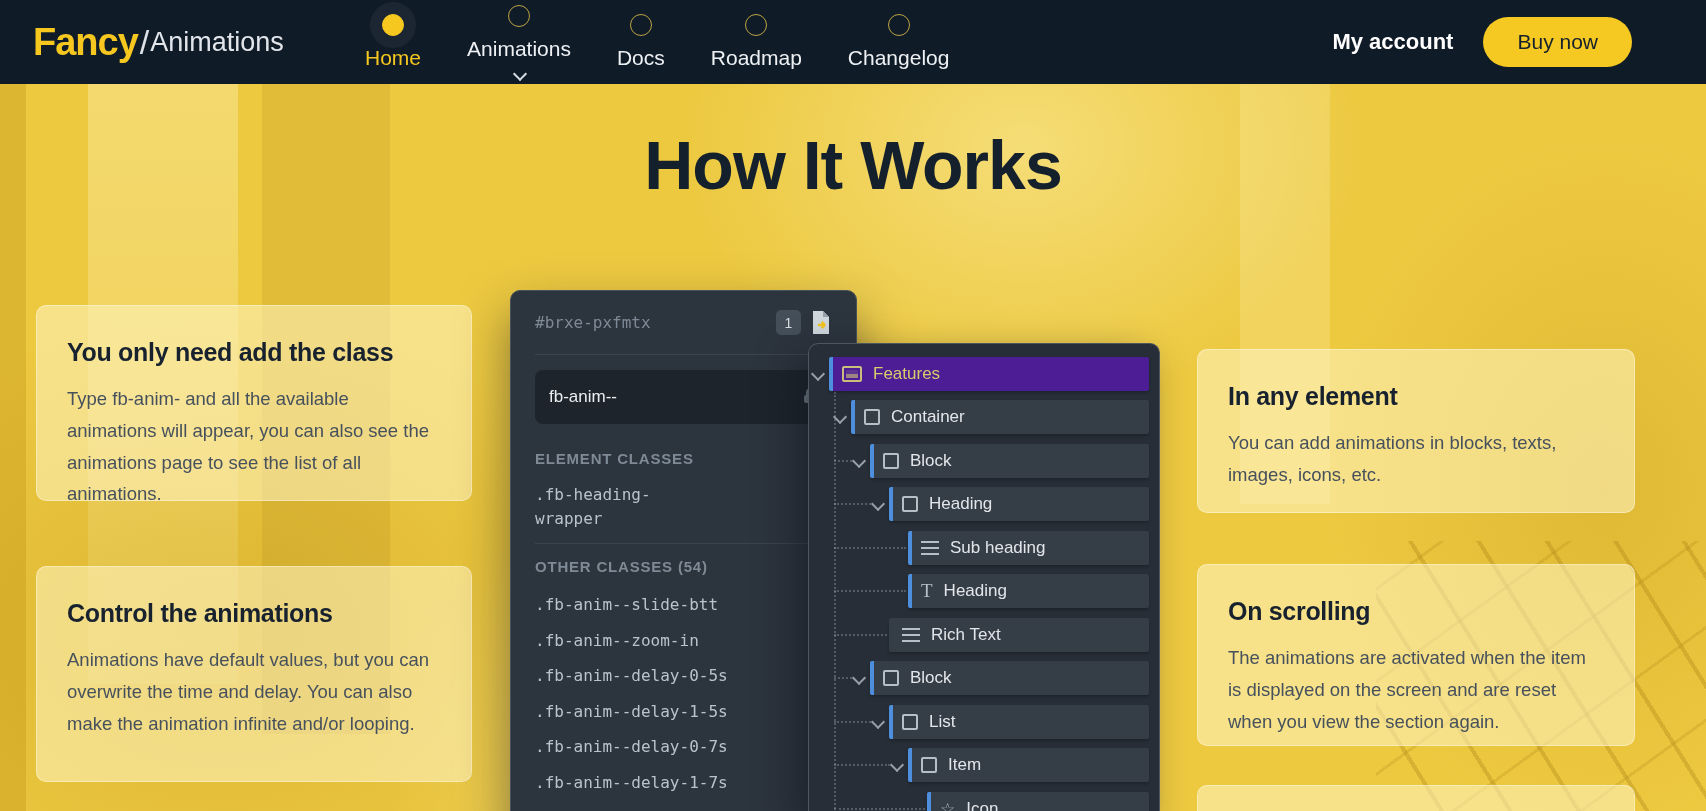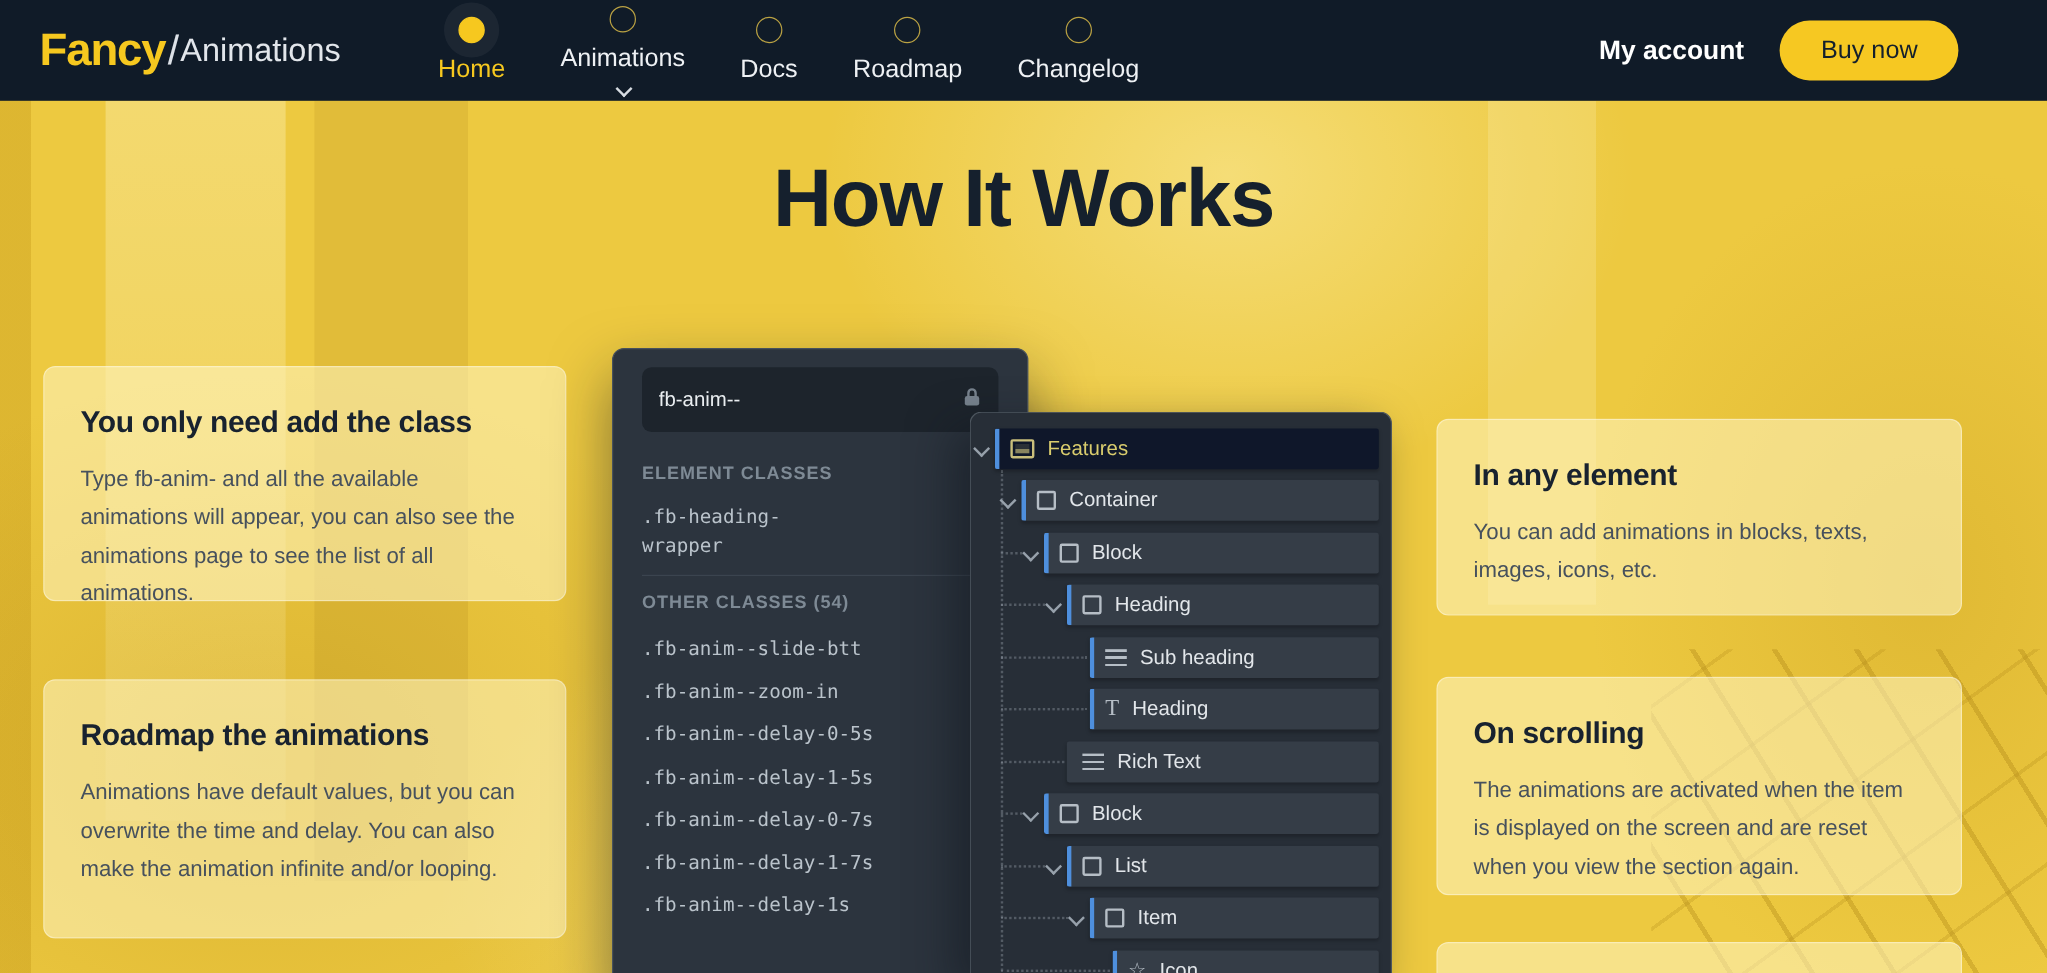--- a/index.html
+++ b/index.html
@@ -82,21 +82,21 @@
                      line-height:35.5px; cursor:pointer; white-space:nowrap; }
 
   
   .structure { position:absolute; left:808px; top:343px; width:352px; height:470px;
                background:#272e37; border:1px solid #4d565f; border-bottom:none;
                border-radius:10px 10px 0 0; z-index:3; box-shadow:-14px 14px 36px rgba(15,21,30,.5); }
   .srow { position:absolute; height:34px; right:10px; background:#353d47; border-left:4px solid #4e8fdd;
           border-radius:2px; display:flex; align-items:center; gap:11px; padding-left:9px;
           box-shadow:0 2px 3px rgba(0,0,0,.22); cursor:pointer; }
   .srow.nobar { border-left:none; padding-left:13px; }
-  .srow.sel { background:#0f172a; }
+  .srow.sel { background:#4c1d95; }
   .slabel { font-size:17px; color:#e2e6ea; }
   .srow.sel .slabel { color:#d9cc6d; }
   .s-chev { position:absolute; width:10px; height:10px; cursor:pointer; }
   .s-chev::before { content:""; position:absolute; width:8px; height:8px; border-left:2px solid #97a1ab;
                     border-bottom:2px solid #97a1ab; transform:rotate(-45deg); }
   .tree-h { position:absolute; height:0; border-top:2px dotted rgba(165,175,185,.35); }
   .tree-v { position:absolute; width:0; border-left:2px dotted rgba(165,175,185,.35); }
   .icon-sq { width:16px; height:16px; border:2px solid #b6bec6; border-radius:2px; flex:none; }
   .icon-sect { width:20px; height:16px; border:2px solid #c9be7b; border-radius:2px; flex:none;
                background:linear-gradient(rgba(201,190,123,.15) 0 4px, rgba(201,190,123,.65) 4px 100%) content-box;
@@ -151,35 +151,48 @@
     </div>
   </header>
 
   <h1 class="hero-title">How It Works</h1>
 
   <section class="card card-l1">
     <h3>You only need add the class</h3>
     <p>Type fb-anim- and all the available animations will appear, you can also see the animations page to see the list of all animations.</p>
   </section>
   <section class="card card-l2">
-    <h3>Roadmap the animations</h3>
+    <h3>Control the animations</h3>
     <p>Animations have default values, but you can overwrite the time and delay. You can also make the animation infinite and/or looping.</p>
   </section>
 
   <section class="card card-r2">
     <h3>On scrolling</h3>
     <p>The animations are activated when the item is displayed on the screen and are reset when you view the section again.</p>
   </section>
   <section class="card card-r1">
     <h3>In any element</h3>
     <p>You can add animations in blocks, texts, images, icons, etc.</p>
   </section>
   <section class="card card-r3"></section>
 
   <div class="builder">
+    <div class="b-header">
+      <span class="b-id">#brxe-pxfmtx</span>
+      <span class="b-header-right">
+        <span class="b-badge">1</span>
+        <span class="b-doc">
+          <svg width="22" height="25" viewBox="0 0 22 25">
+            <path d="M3 1h10l6 6v17H3z" fill="#cfd6dc"></path>
+            <path d="M13 1l6 6h-6z" fill="#97a2ac"></path>
+            <path d="M8 15h7m0 0l-3.2-3.2M15 15l-3.2 3.2" stroke="#f2c41d" stroke-width="2.4" fill="none"></path>
+          </svg>
+        </span>
+      </span>
+    </div>
     <div class="b-input">
       <input type="text" value="fb-anim--" style="">
       <span>
         <svg width="16" height="17" viewBox="0 0 16 17">
           <rect x="2" y="8" width="12" height="8" rx="2" fill="#78838e"></rect>
           <path d="M5 8V5.5a3 3 0 016 0V8" stroke="#78838e" stroke-width="2" fill="none"></path>
         </svg>
       </span>
     </div>
     <div class="b-section-label">ELEMENT CLASSES</div>

